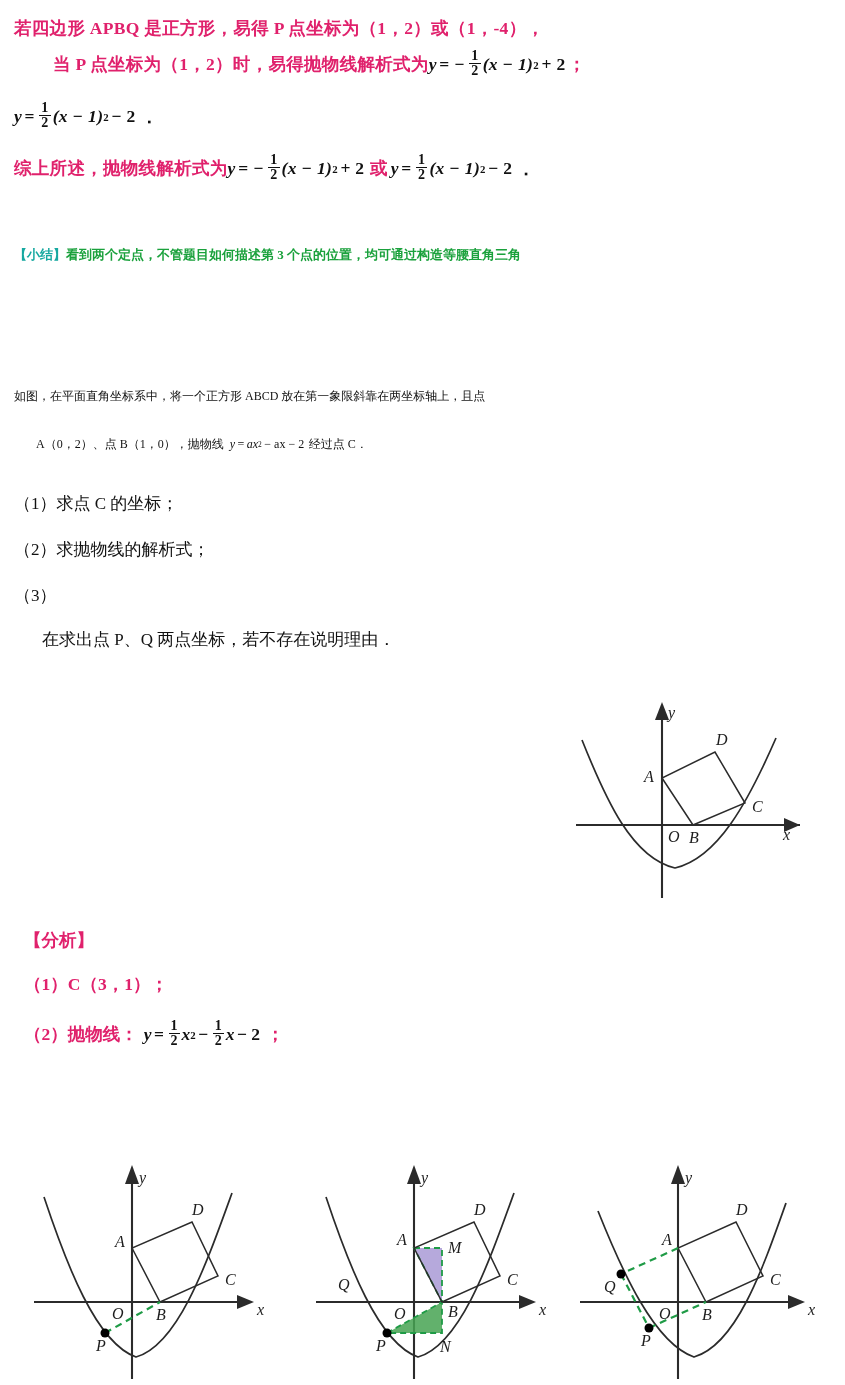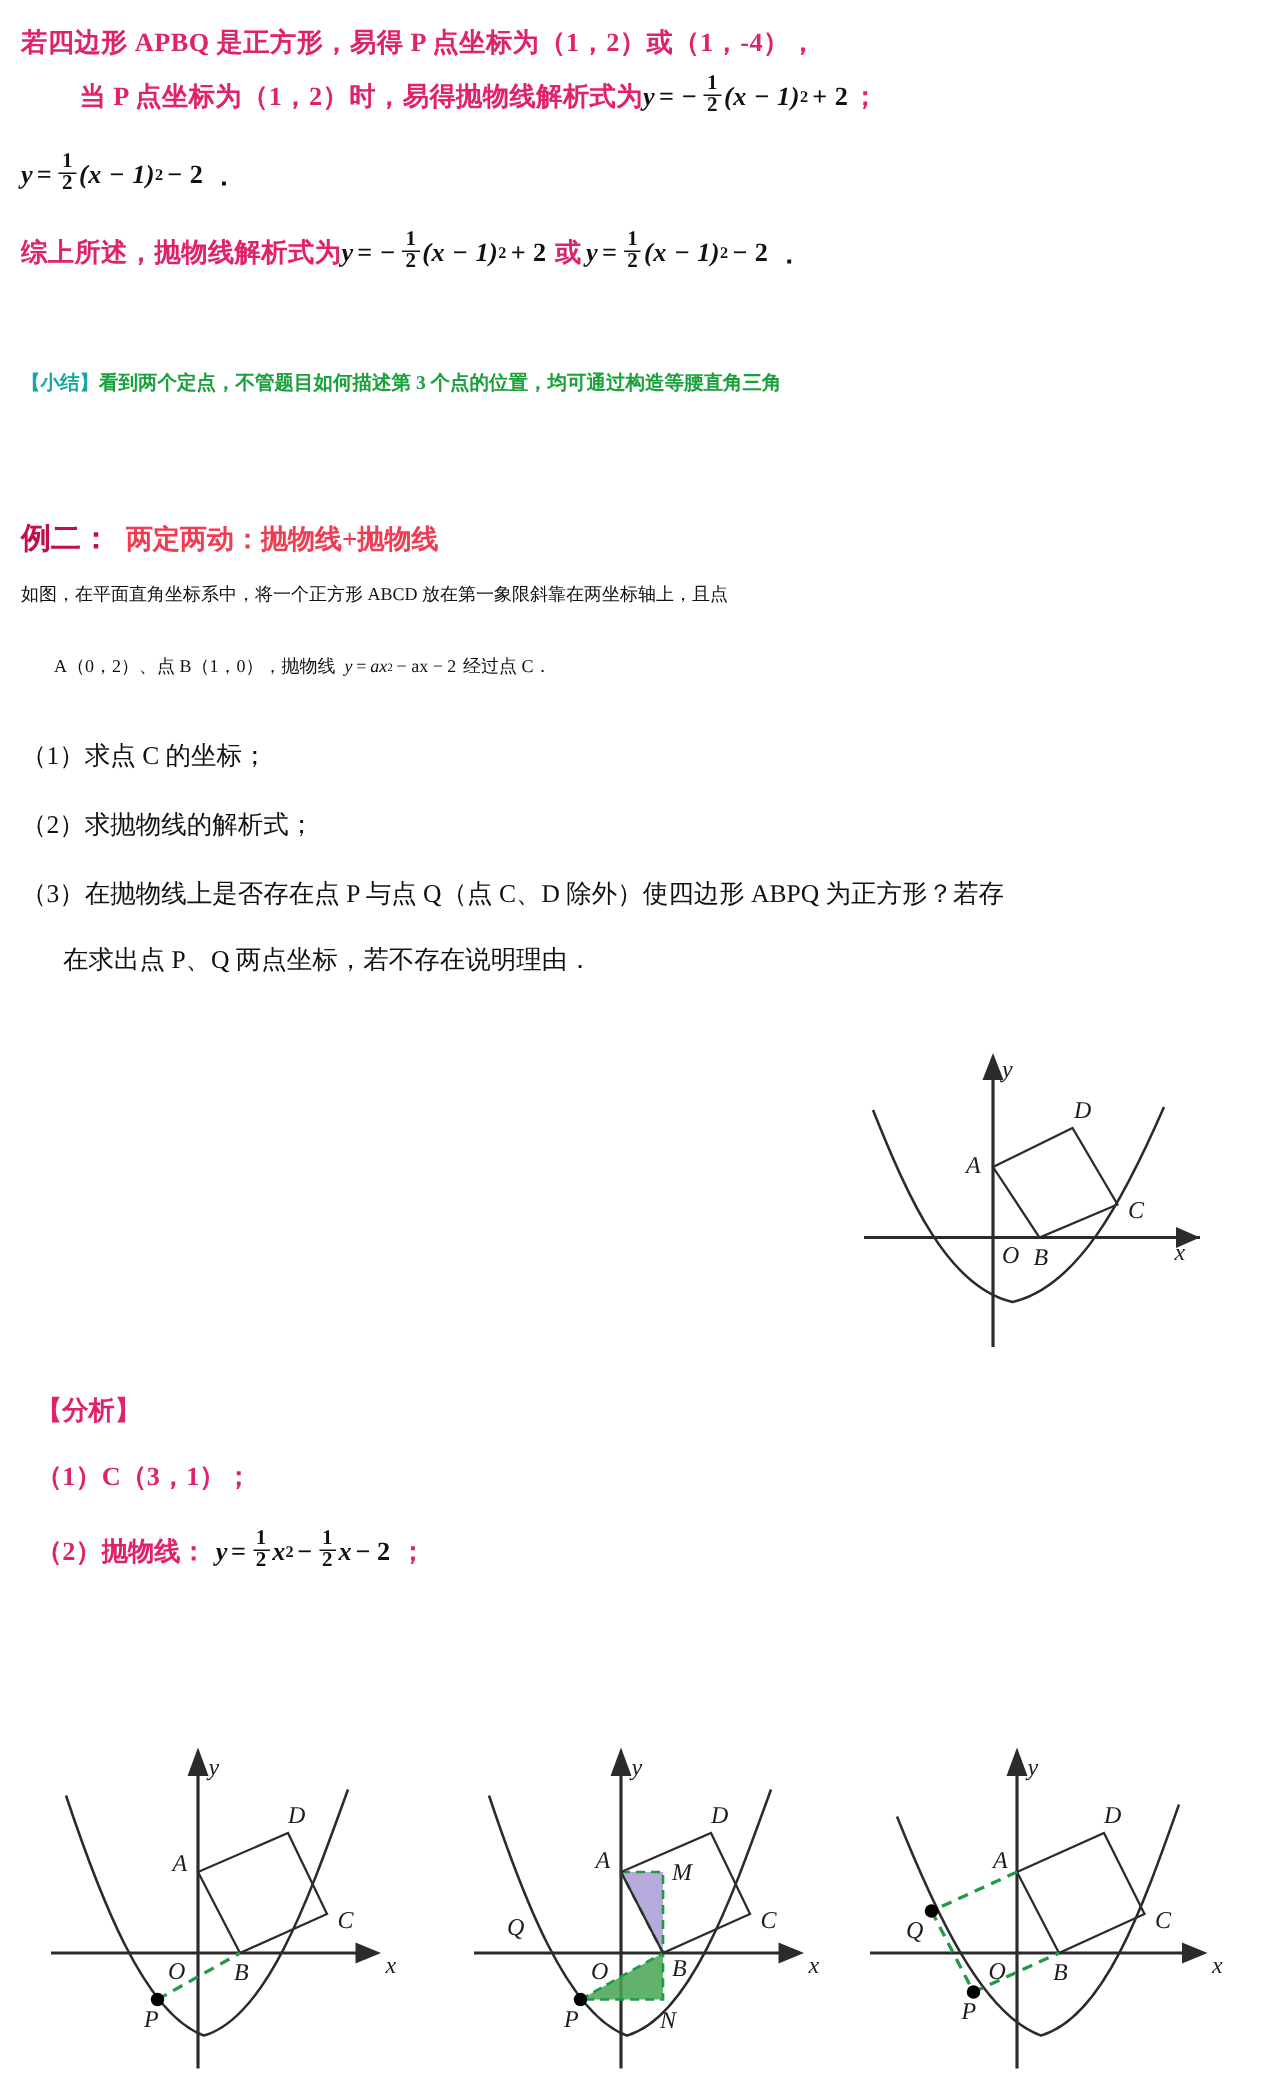--- a/index.html
+++ b/index.html
@@ -138,24 +138,20 @@
     </div>
   </div>
 
   <div style="position:absolute; left:14px; top:248px; width:820px;">
     <div class="line summary" style="height:40px;">
       <span class="teal">【小结】</span>
       <span class="green">看到两个定点，不管题目如何描述第 3 个点的位置，均可通过构造等腰直角三角</span>
     </div>
   </div>
 
-  <div class="line ex-head" style="position:absolute; left:14px; top:345px;">
-    <span class="crimson" style="font-size:20px;">例二：</span>
-    <span class="red" style="padding-left:10px;">两定两动：抛物线+抛物线</span>
-  </div>
 
   <div style="position:absolute; left:14px; top:388px; width:820px;">
     <div class="line stem" style="height:48px;">
       <span>如图，在平面直角坐标系中，将一个正方形 ABCD 放在第一象限斜靠在两坐标轴上，且点</span>
     </div>
     <div class="line stem" style="height:44px; padding-left:22px;">
       <span>A（0，2）、点 B（1，0），抛物线</span>
       <span class="math black" style="padding-left:6px;">
         <span>y</span>
         <span class="op">=</span>
@@ -171,21 +167,20 @@
     <div class="line qline" style="height:46px;">
       <span>（1）</span>
       <span>求点 C 的坐标；</span>
     </div>
     <div class="line qline" style="height:46px;">
       <span>（2）</span>
       <span>求抛物线的解析式；</span>
     </div>
     <div class="line qline" style="height:44px;">
       <span>（3）</span>
-      <span>在抛物线上是否存在点 P 与点 Q（点 C、D 除外）使四边形 ABPQ 为正方形？若存</span>
     </div>
     <div class="line qline" style="height:40px; padding-left:28px;">
       <span>在求出点 P、Q 两点坐标，若不存在说明理由．</span>
     </div>
   </div>
 
   <div class="fig-main">
     <svg width="270" height="220" viewBox="0 0 270 220">
 
       <path class="curve" d="M 22,50 C 46,110 72,168 115,178 C 158,168 188,112 216,48"></path>

